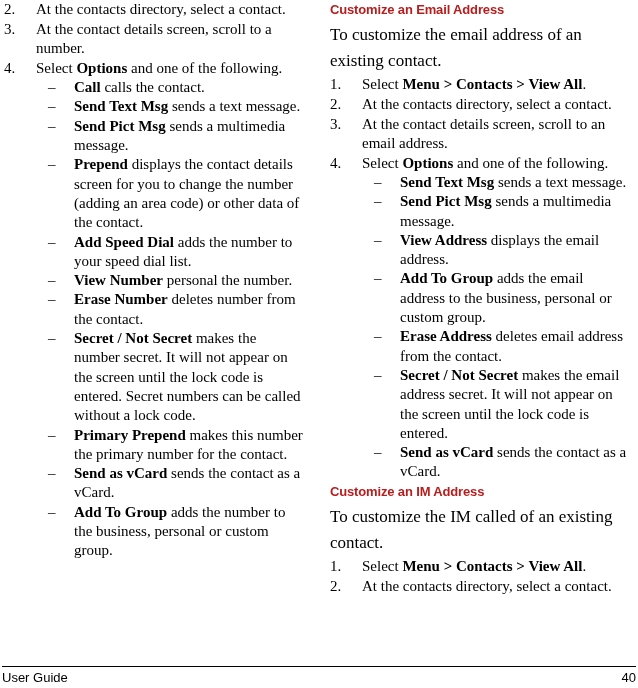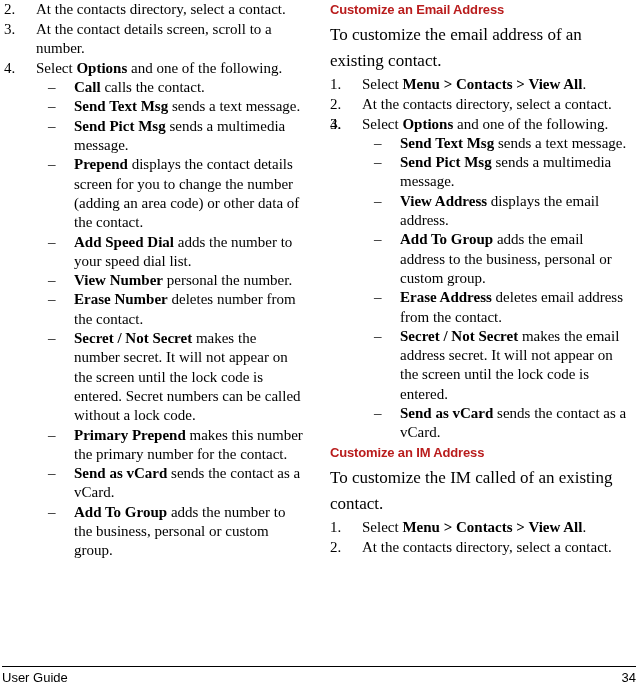--- a/index.html
+++ b/index.html
@@ -222,20 +222,21 @@
           <span><span>Select </span><b>Menu &gt; Contacts &gt; View All</b><span>.</span></span>
         </li>
 
         <li>
           <span class="num">2.</span>
           <span>At the contacts directory, select a contact.</span>
         </li>
 
         <li>
           <span class="num">3.</span>
+          <span>At the contact details screen, scroll to an email address.</span>
         </li>
 
         <li>
           <span class="num">4.</span>
           <span><span>Select </span><b>Options</b><span> and one of the following.</span></span>
 
           <ul class="dashes">
             <li>
               <span class="dash">–</span>
               <b>Send Text Msg</b><span> sends a text message.</span>
@@ -283,16 +284,16 @@
           <span>At the contacts directory, select a contact.</span>
         </li>
       </ol>
 
     </div>
 
   </div>
 
   <div class="footer">
     <span class="f-left">User Guide</span>
-    <span class="f-right">34</span>
+    <span class="f-right">40</span>
   </div>
 
 </div>
 
 </body></html>

